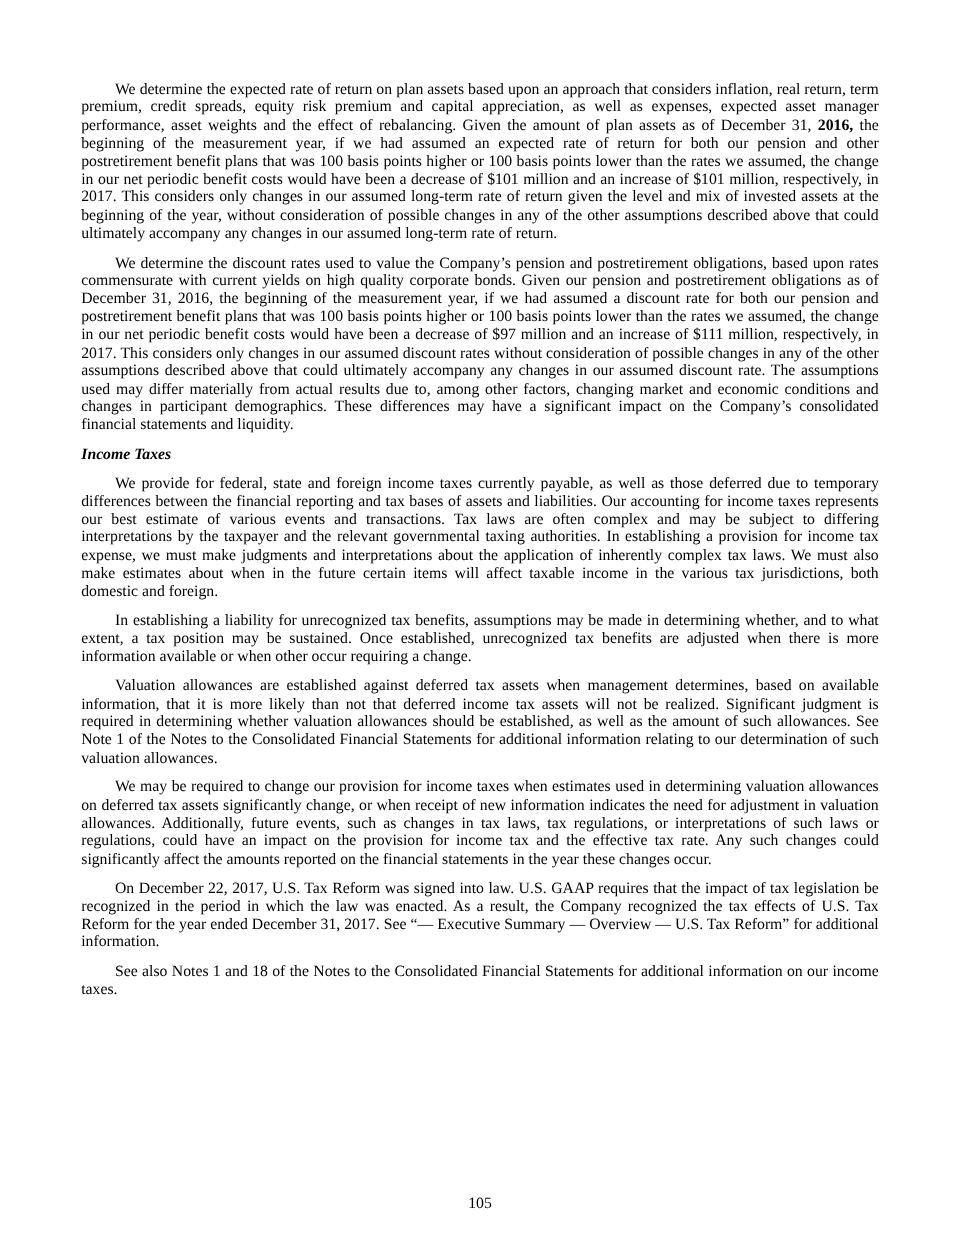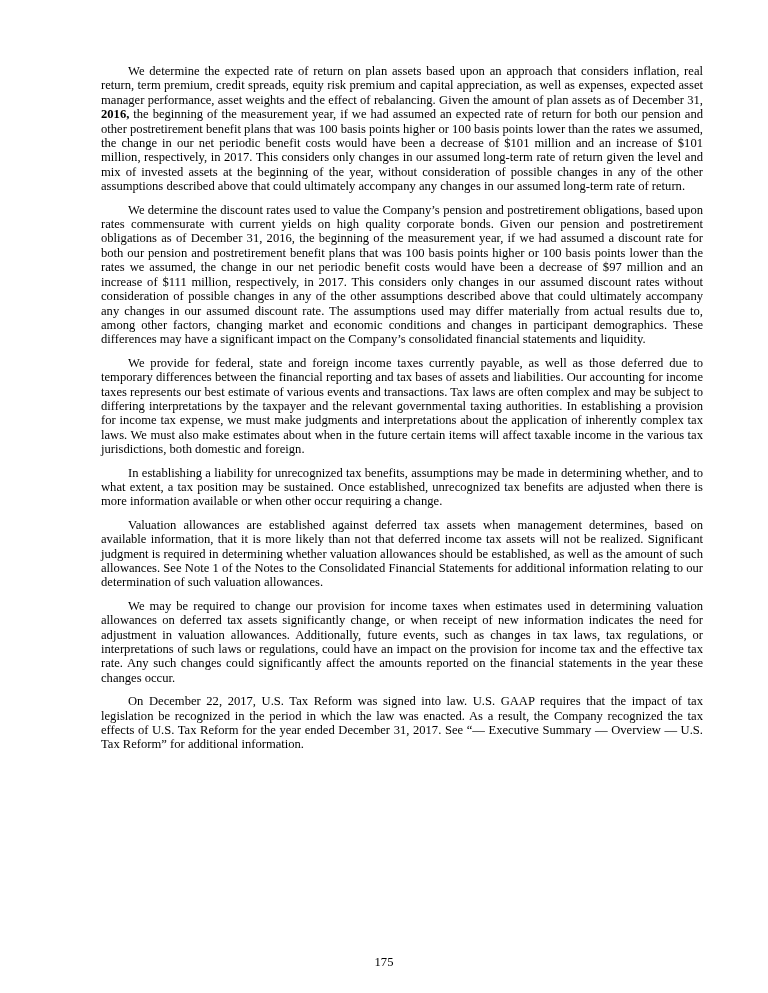--- a/index.html
+++ b/index.html
@@ -7,21 +7,21 @@
     padding: 0;
     background: #ffffff;
   }
   .page {
     position: relative;
     width: 768px;
     height: 993px;
     margin: 0;
     background: #ffffff;
     box-sizing: border-box;
-    padding: 64px 65px 0 101px;
+    padding: 64px 65px 0 65px;
     font-family: "Liberation Serif", "DejaVu Serif", serif;
     font-size: 12.6px;
     line-height: 14.4px;
     color: #000000;
     text-align: justify;
     overflow: hidden;
   }
   .para {
     margin: 0 0 9px 0;
     text-indent: 27px;
@@ -48,27 +48,29 @@
 </head>
 <body>
 
 <div class="page">
 
   <p class="para"><span>We determine the expected rate of return on plan assets based upon an approach that considers inflation, real return, term premium, credit spreads, equity risk premium and capital appreciation, as well as expenses, expected asset manager performance, asset weights and the effect of rebalancing. Given the amount of plan assets as of December 31, </span><span class="bold">2016,</span><span> the beginning of the measurement year, if we had assumed an expected rate of return for both our pension and other postretirement benefit plans that was 100 basis points higher or 100 basis points lower than the rates we assumed, the change in our net periodic benefit costs would have been a decrease of $101 million and an increase of $101 million, respectively, in 2017. This considers only changes in our assumed long-term rate of return given the level and mix of invested assets at the beginning of the year, without consideration of possible changes in any of the other assumptions described above that could ultimately accompany any changes in our assumed long-term rate of return.</span></p>
 
   <p class="para"><span>We determine the discount rates used to value the Company’s pension and postretirement obligations, based upon rates commensurate with current yields on high quality corporate bonds. Given our pension and postretirement obligations as of December 31, 2016, the beginning of the measurement year, if we had assumed a discount rate for both our pension and postretirement benefit plans that was 100 basis points higher or 100 basis points lower than the rates we assumed, the change in our net periodic benefit costs would have been a decrease of $97 million and an increase of $111 million, respectively, in 2017. This considers only changes in our assumed discount rates without consideration of possible changes in any of the other assumptions described above that could ultimately accompany any changes in our assumed discount rate. The assumptions used may differ materially from actual results due to, among other factors, changing market and economic conditions and changes in participant demographics. These differences may have a significant impact on the Company’s consolidated financial statements and liquidity.</span></p>
 
 
+  <h3 class="heading">Income Taxes</h3>
 
   <p class="para"><span>We provide for federal, state and foreign income taxes currently payable, as well as those deferred due to temporary differences between the financial reporting and tax bases of assets and liabilities. Our accounting for income taxes represents our best estimate of various events and transactions. Tax laws are often complex and may be subject to differing interpretations by the taxpayer and the relevant governmental taxing authorities. In establishing a provision for income tax expense, we must make judgments and interpretations about the application of inherently complex tax laws. We must also make estimates about when in the future certain items will affect taxable income in the various tax jurisdictions, both domestic and foreign.</span></p>
 
   <p class="para"><span>In establishing a liability for unrecognized tax benefits, assumptions may be made in determining whether, and to what extent, a tax position may be sustained. Once established, unrecognized tax benefits are adjusted when there is more information available or when other occur requiring a change.</span></p>
 
   <p class="para"><span>Valuation allowances are established against deferred tax assets when management determines, based on available information, that it is more likely than not that deferred income tax assets will not be realized. Significant judgment is required in determining whether valuation allowances should be established, as well as the amount of such allowances. See Note 1 of the Notes to the Consolidated Financial Statements for additional information relating to our determination of such valuation allowances.</span></p>
 
   <p class="para"><span>We may be required to change our provision for income taxes when estimates used in determining valuation allowances on deferred tax assets significantly change, or when receipt of new information indicates the need for adjustment in valuation allowances. Additionally, future events, such as changes in tax laws, tax regulations, or interpretations of such laws or regulations, could have an impact on the provision for income tax and the effective tax rate. Any such changes could significantly affect the amounts reported on the financial statements in the year these changes occur.</span></p>
 
   <p class="para"><span>On December 22, 2017, U.S. Tax Reform was signed into law. U.S. GAAP requires that the impact of tax legislation be recognized in the period in which the law was enacted. As a result, the Company recognized the tax effects of U.S. Tax Reform for the year ended December 31, 2017. See “— Executive Summary — Overview — U.S. Tax Reform” for additional information.</span></p>
 
+  <p class="para"><span>See also Notes 1 and 18 of the Notes to the Consolidated Financial Statements for additional information on our income taxes.</span></p>
 
-  <div class="page-number">175</div>
+  <div class="page-number">105</div>
 
 </div>
 
 </body></html>

